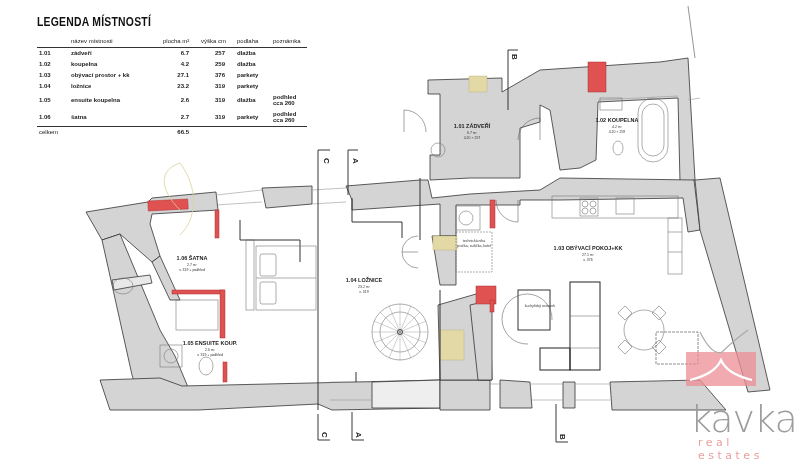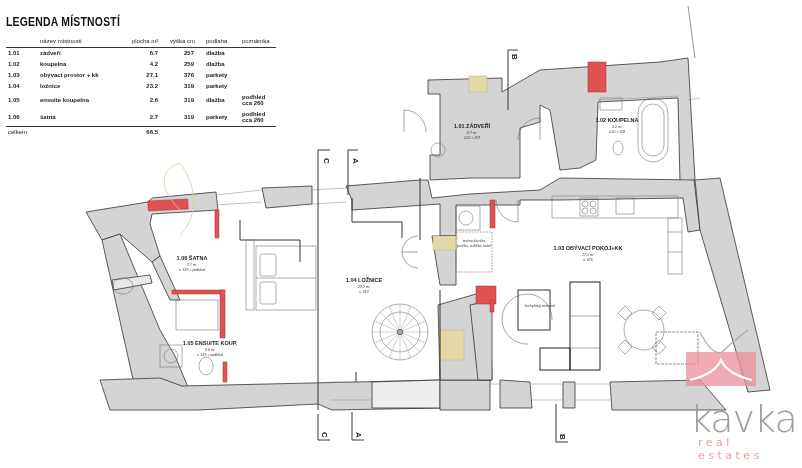--- a/index.html
+++ b/index.html
@@ -1,17 +1,17 @@
 <!DOCTYPE html>
 <html><head>
 <meta charset="utf-8">
 <style>
   html,body{margin:0;padding:0;background:#fff;}
   body{width:802px;height:468px;position:relative;overflow:hidden;font-family:"Liberation Sans",sans-serif;}
-  .legend{position:absolute;left:6px;top:14px;width:270px;}
+  .legend{position:absolute;left:37px;top:14px;width:270px;}
   .legend-title{font-family:"Liberation Sans Narrow","Liberation Sans",sans-serif;font-weight:bold;font-size:13px;letter-spacing:0.3px;transform:scaleX(0.8);transform-origin:left;white-space:nowrap;color:#111;}
   table.lg{border-collapse:collapse;margin-top:8px;font-size:6px;color:#222;width:270px;}
   table.lg th{font-weight:normal;text-align:left;padding:1px 2px 3px;border-bottom:1px solid #333;}
   table.lg td{padding:2px 2px 3px;font-weight:bold;}
   table.lg td.num{text-align:right;padding-right:10px;}
   table.lg tr.total td{border-top:1px solid #333;font-weight:normal;}
   table.lg tr.total td.num{font-weight:bold;}
   svg.plan{position:absolute;left:0;top:0;}
   .rl{font-family:"Liberation Sans",sans-serif;font-weight:bold;font-size:5.5px;fill:#222;}
   .rs{font-family:"Liberation Sans",sans-serif;font-size:3.5px;fill:#333;}

